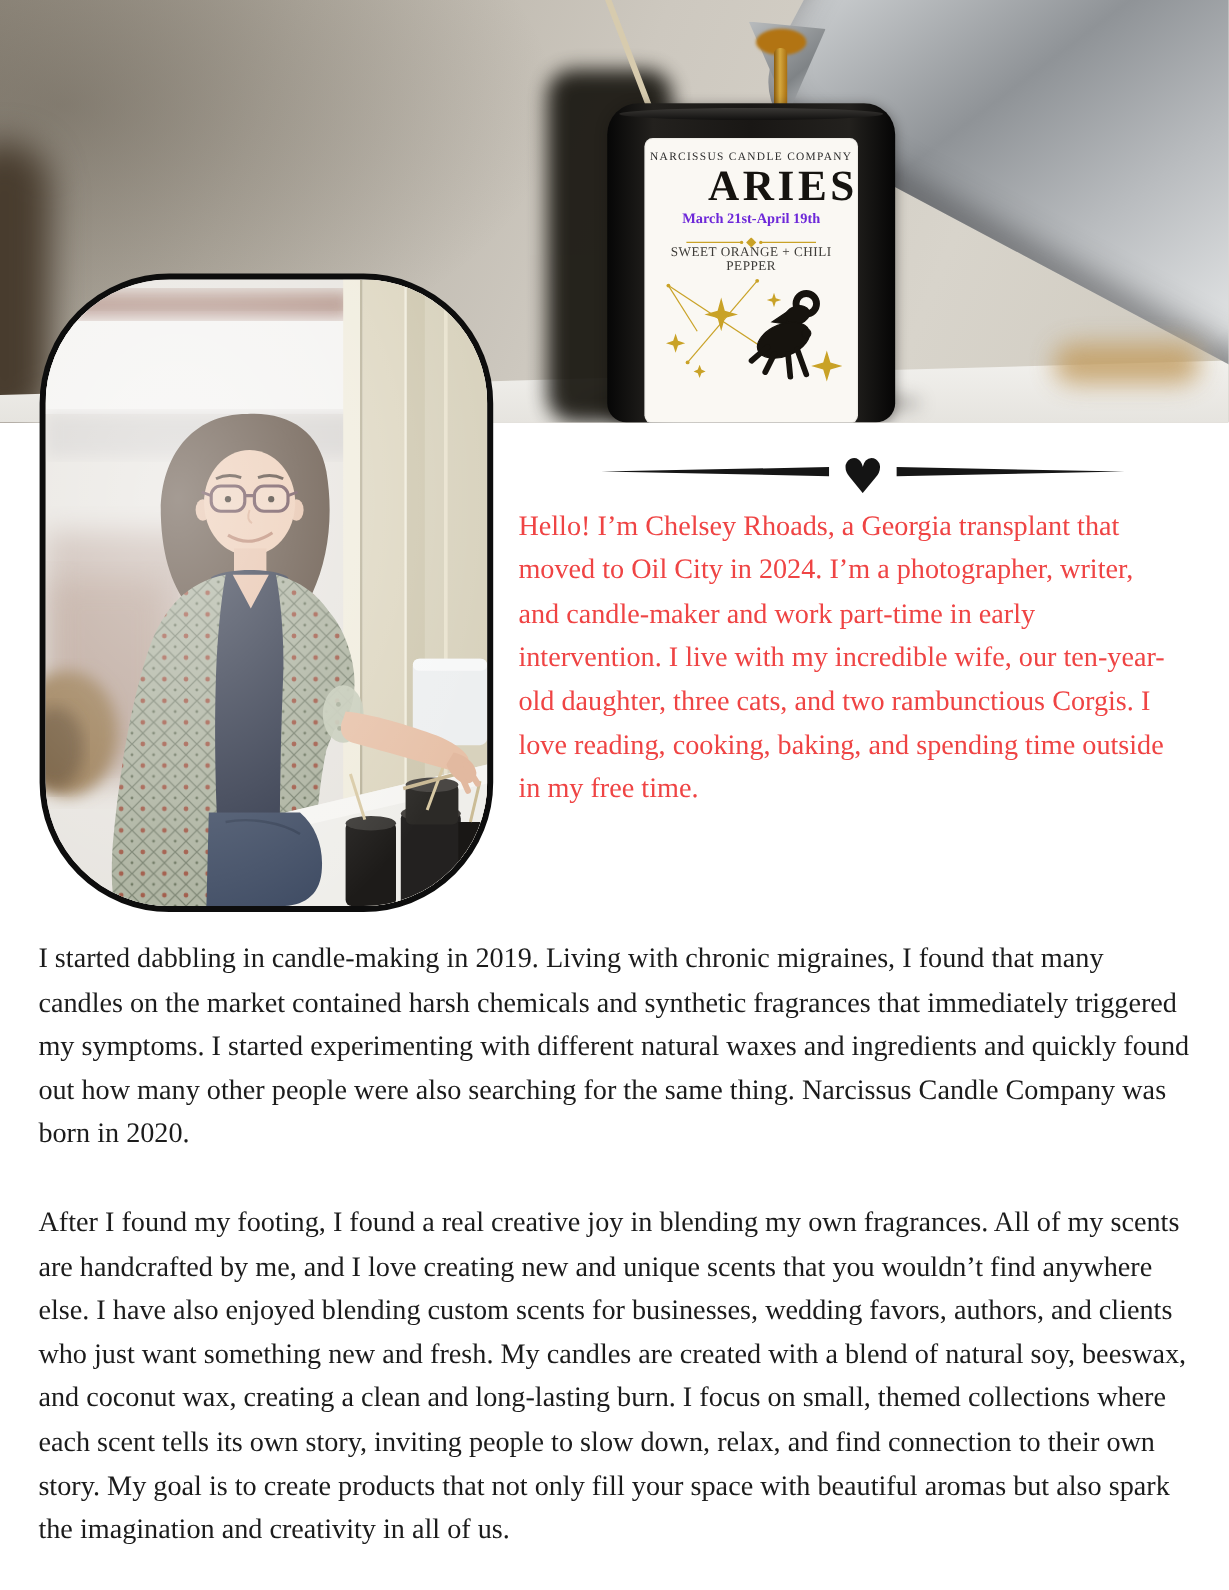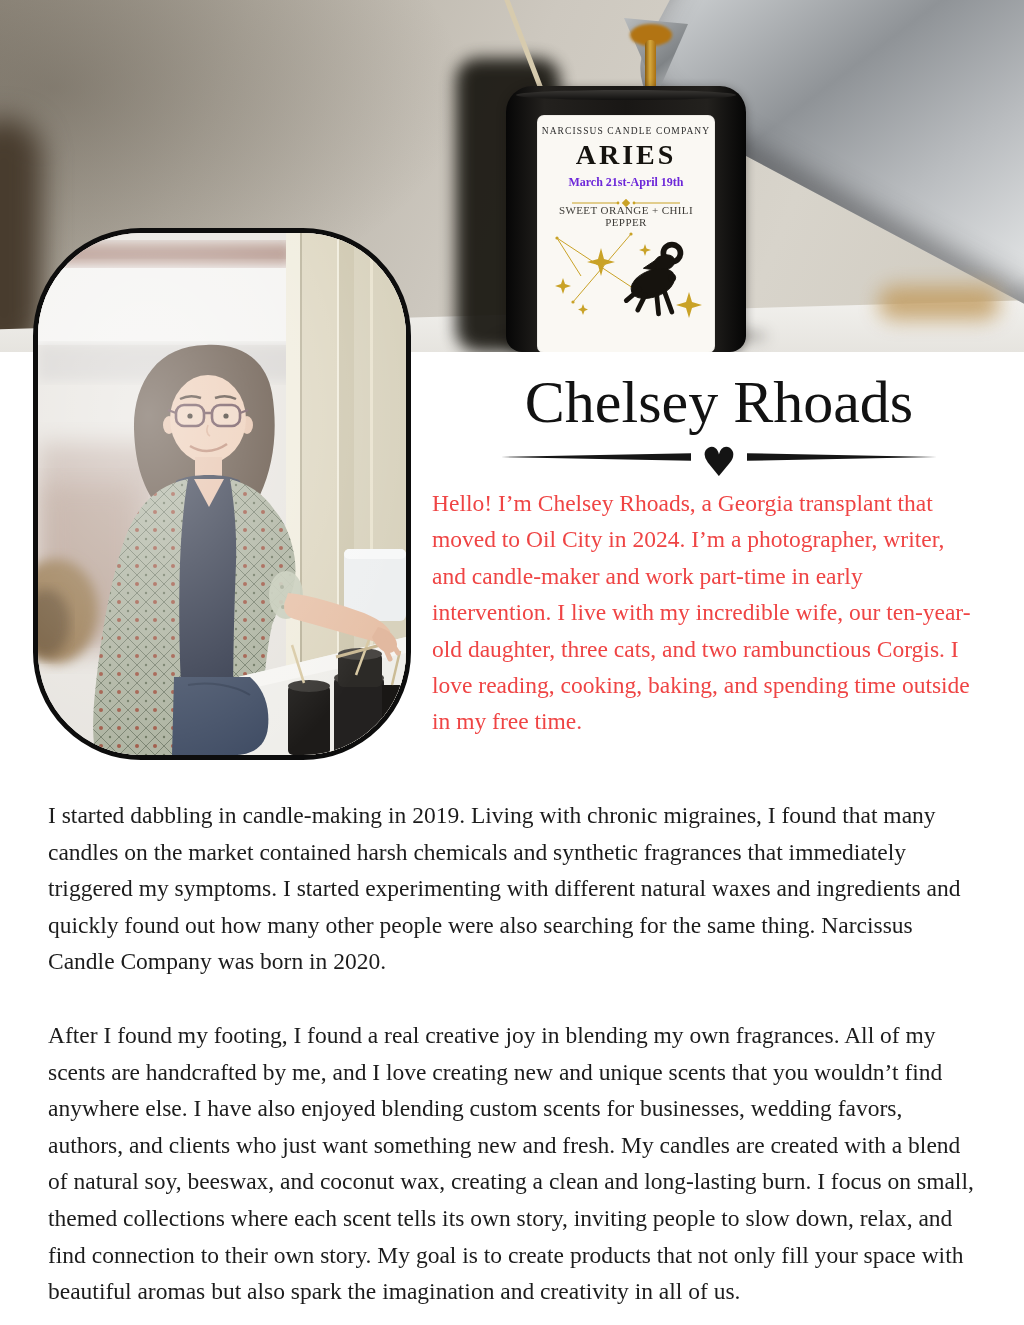--- a/index.html
+++ b/index.html
@@ -40,40 +40,40 @@
   .candle{position:absolute;left:506px;top:86px;width:240px;height:266px;
     border-radius:26px 26px 16px 16px;
     background:linear-gradient(90deg,#060606 0%,#23211e 16%,#191715 50%,#23211e 84%,#050505 100%);
     box-shadow:0 2px 10px rgba(20,18,14,.4);}
   .candle-rim{position:absolute;left:10px;top:4px;width:220px;height:10px;border-radius:50%;
     background:linear-gradient(#3a3835,#121110);}
   .candle-label{position:absolute;left:31px;top:29px;width:178px;height:238px;border-radius:7px;
     background:#faf8f3;box-shadow:inset 0 0 0 1px rgba(0,0,0,.05);
     text-align:center;overflow:hidden;}
   .label-brand{margin-top:11px;font-size:9.5px;letter-spacing:1.1px;color:#2b2b2b;}
-  .label-zodiac{margin-top:1px;font-size:28px;line-height:36px;font-weight:600;letter-spacing:3px;color:#15130f;}
+  .label-zodiac{margin-top:1px;font-size:36px;line-height:36px;font-weight:600;letter-spacing:3px;color:#15130f;text-align:right;}
   .label-dates{margin-top:2px;font-size:12px;font-weight:700;color:#6d28d9;}
   .label-ornament{margin-top:3px;height:8px;}
   .label-scent{margin-top:3px;font-size:11px;letter-spacing:.4px;color:#3e3c38;}
   .label-art{display:block;margin:2px auto 0;}
   
   .portrait{position:absolute;left:33px;top:228px;width:378px;height:532px;box-sizing:border-box;
     border:5px solid #0d0d0d;border-radius:108px;overflow:hidden;background:#e9e6e1;z-index:5;}
   .portrait svg{display:block;}
   
   .profile-col{position:absolute;left:432px;top:370px;width:574px;}
   .profile-name{margin:0;font-size:60px;line-height:64px;font-weight:400;text-align:center;color:#121212;}
   .divider{display:flex;align-items:center;justify-content:center;margin-top:4px;height:38px;}
   .divider svg{flex:0 0 auto;}
   .heart{font-size:40px;line-height:30px;color:#141414;margin:10px 10px 0;
     font-family:"DejaVu Sans","Liberation Sans",sans-serif;}
   .bio{margin:9px 0 0;width:552px;font-size:23.5px;line-height:36.4px;color:#ef4444;}
   
   .story{position:absolute;left:32px;top:781px;width:962px;font-size:23.5px;line-height:36.6px;color:#1c1c1c;}
-  .story p{margin:16px;}
+  .story p{margin:0;}
   .story p + p{margin-top:37px;}
 </style>
 </head>
 <body>
 
 <div class="page">
 
   <div class="hero">
     <div class="hero-wall"></div>
     <div class="hero-wall-shadow"></div>
@@ -245,21 +245,20 @@
         <path d="M344,408 L352,426 M350,404 L360,420" stroke="#e2b9a0" stroke-width="5" stroke-linecap="round"></path>
       </g>
 
       <path d="M136,444 L212,444 C226,456 232,474 230,494 C228,514 214,522 196,522 L134,522 Z" fill="#3c4961"></path>
       <path d="M150,452 C170,448 196,452 212,462" stroke="#2e3a50" stroke-width="2" fill="none"></path>
       <rect x="0" y="0" width="368" height="522" fill="url(#glow)"></rect>
     </svg>
   </div>
 
   <div class="profile-col">
-    <h1 class="profile-name">Chelsey Rhoads</h1>
     <div class="divider">
       <svg width="190" height="10" viewBox="0 0 190 10">
         <polygon points="0,5 190,1.2 190,8.8" fill="#161616"></polygon>
       </svg>
       <span class="heart">♥</span>
       <svg width="190" height="10" viewBox="0 0 190 10">
         <polygon points="0,1.2 190,5 0,8.8" fill="#161616"></polygon>
       </svg>
     </div>
     <p class="bio">Hello! I’m Chelsey Rhoads, a Georgia transplant that moved to Oil City in 2024. I’m a photographer, writer, and candle-maker and work part-time in early intervention. I live with my incredible wife, our ten-year-old daughter, three cats, and two rambunctious Corgis. I love reading, cooking, baking, and spending time outside in my free time.</p>

